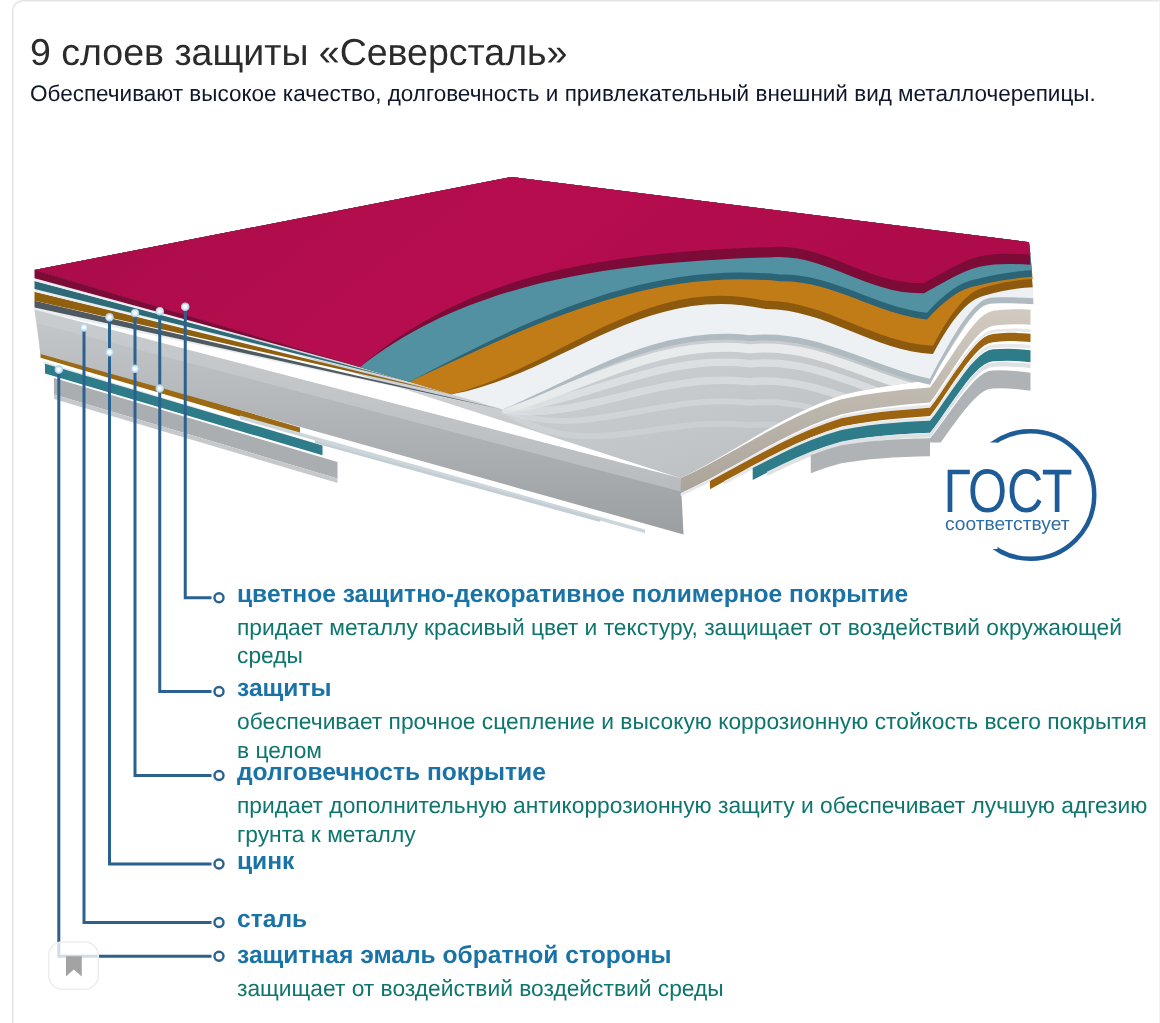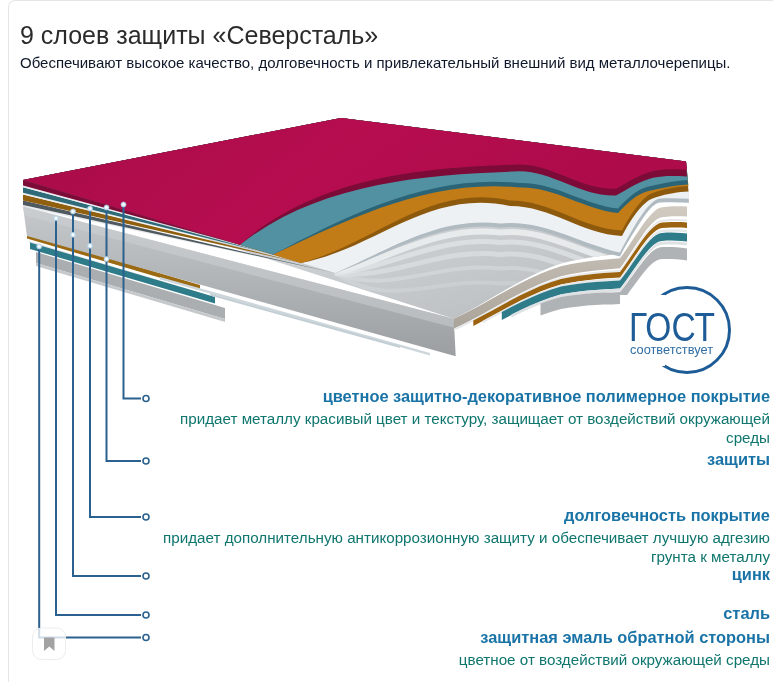--- a/index.html
+++ b/index.html
@@ -1,19 +1,19 @@
 <!DOCTYPE html>
 <html><head><meta charset="utf-8">
 <style>
 html,body{margin:0;padding:0;}
 body{width:773px;height:682px;background:#fff;font-family:"Liberation Sans",sans-serif;position:relative;overflow:hidden;}
 .card{position:absolute;left:8px;top:0;width:764px;height:681px;border-left:1px solid #e5e5e5;border-top:1px solid #e5e5e5;border-top-left-radius:7px;}
 .title{position:absolute;left:20px;top:21px;font-size:25px;color:#2b2b2b;}
 .sub{position:absolute;left:20px;top:54px;font-size:15px;color:#0f172a;}
-.lb{position:absolute;left:158px;width:612px;text-align:right;}
+.lb{position:absolute;left:158px;width:612px;}
 .lh{font-size:16.4px;line-height:19px;font-weight:bold;color:#1973a6;}
 .lp{font-size:15.2px;line-height:19px;color:#0f766e;margin-top:3px;}
 </style></head>
 <body>
 <div class="card"></div>
 <div class="title">9 слоев защиты «Северсталь»</div>
 <div class="sub">Обеспечивают высокое качество, долговечность и привлекательный внешний вид металлочерепицы.</div>
 <svg width="773" height="682" viewBox="0 0 773 682" style="position:absolute;left:0;top:0">
 <defs>
 <linearGradient id="gsteel" x1="0" y1="0" x2="0.9" y2="1">
@@ -114,26 +114,27 @@
 <rect x="620" y="295" width="45" height="71" fill="#ffffff"></rect>
 <text x="629" y="341" font-family="Liberation Sans, sans-serif" font-size="41" fill="#1d5c96" textLength="86" lengthAdjust="spacingAndGlyphs">ГОСТ</text>
 <text x="630" y="353.5" font-family="Liberation Sans, sans-serif" font-size="12.5" fill="#2e6da4" textLength="83" lengthAdjust="spacingAndGlyphs">соответствует</text>
 </svg>
 <div class="lb" style="top:387px">
     <div class="lh">цветное защитно-декоративное полимерное покрытие</div>
     <div class="lp">придает металлу красивый цвет и текстуру, защищает от воздействий окружающей<br>среды</div>
   </div>
 <div class="lb" style="top:449.5px">
     <div class="lh">защиты</div>
+    <div class="lp">обеспечивает прочное сцепление и высокую коррозионную стойкость всего покрытия<br>в целом</div>
   </div>
 <div class="lb" style="top:505.5px">
     <div class="lh">долговечность покрытие</div>
     <div class="lp">придает дополнительную антикоррозионную защиту и обеспечивает лучшую адгезию<br>грунта к металлу</div>
   </div>
 <div class="lb" style="top:564.5px">
     <div class="lh">цинк</div>
   </div>
 <div class="lb" style="top:603.5px">
     <div class="lh">сталь</div>
   </div>
 <div class="lb" style="top:627.5px">
     <div class="lh">защитная эмаль обратной стороны</div>
-    <div class="lp">цветное от воздействий окружающей среды</div>
+    <div class="lp">защищает от воздействий воздействий среды</div>
   </div>
 </body></html>

